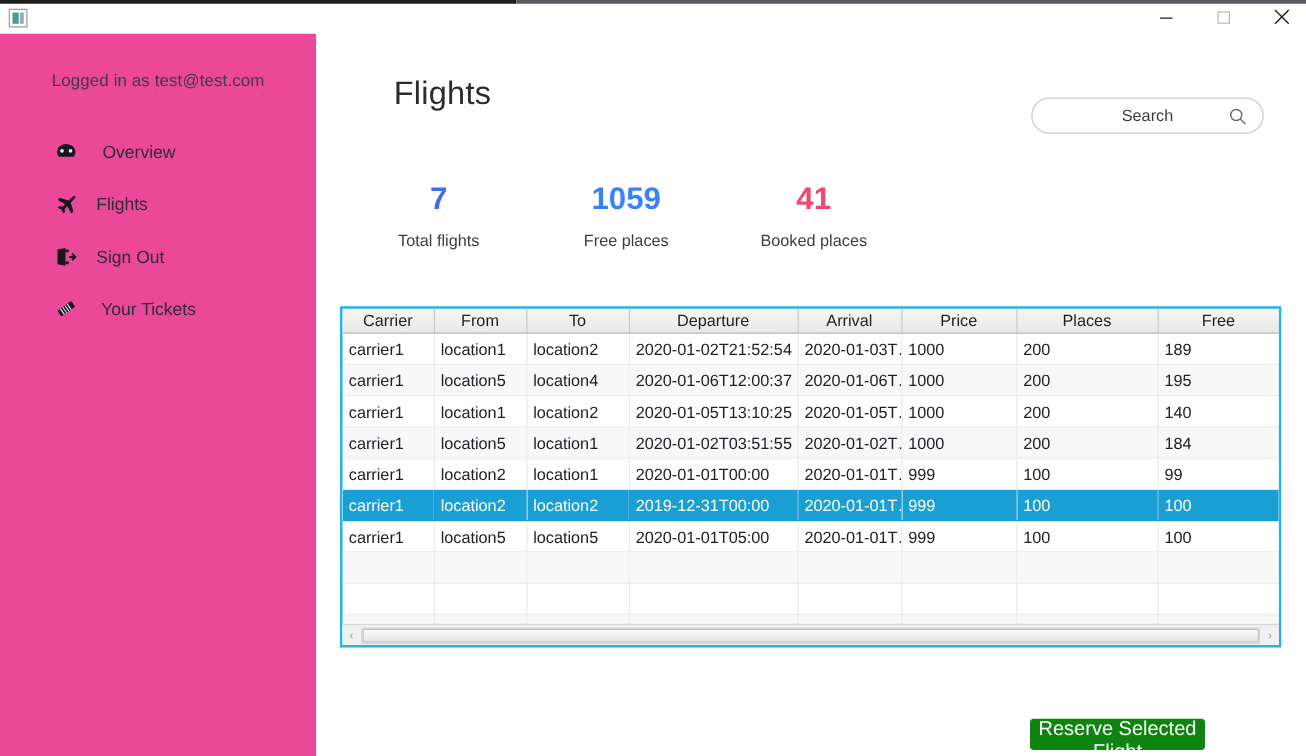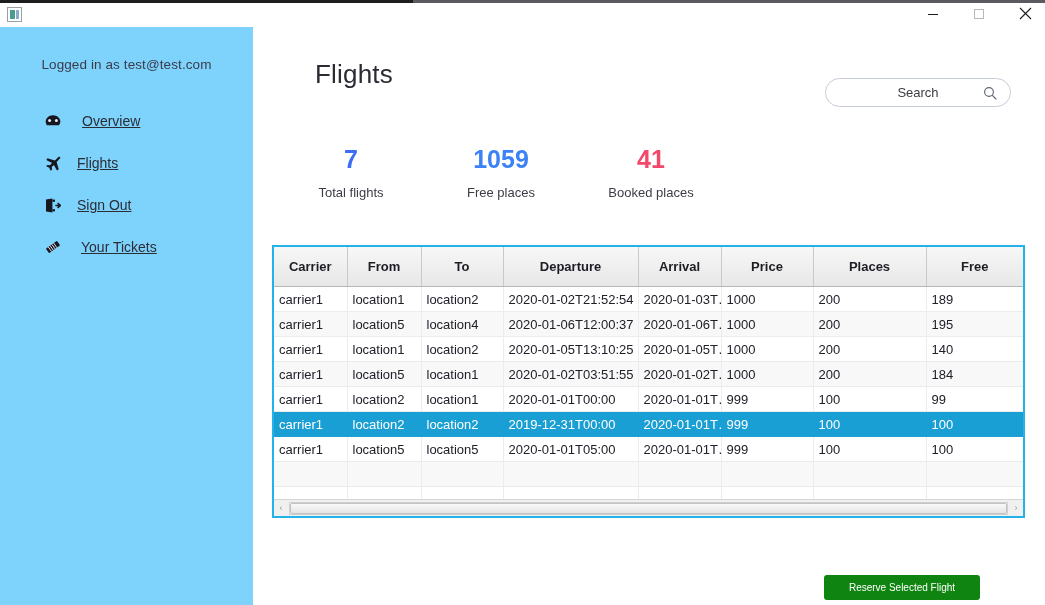--- a/index.html
+++ b/index.html
@@ -74,21 +74,21 @@
   .win-min { left: 910px; }
   .win-max { left: 956px; }
   .win-close { left: 1002px; }
   .win-btn svg { display: block; }
 
   
   .sidebar {
     position: absolute;
     left: 0; top: 27px;
     width: 253px; height: 578px;
-    background: #7dd3fc;
+    background: #ec4899;
   }
   .logged-in {
     position: absolute;
     left: 0; top: 30px;
     width: 253px;
     text-align: center;
     font-size: 13.5px;
     color: #3b3b4a;
     letter-spacing: 0.1px;
   }
@@ -108,21 +108,20 @@
     width: 30px;
     display: flex;
     align-items: center;
     justify-content: flex-start;
     color: #17171f;
   }
   .nav-label {
     font-size: 14px;
     color: #2c2c36;
     padding-left: 2px;
-    text-decoration: underline;
   }
   .nav-item-overview .nav-label { padding-left: 7px; }
   .nav-item-tickets .nav-label { padding-left: 6px; }
 
   
   .main {
     position: absolute;
     left: 253px; top: 27px;
     width: 792px; height: 578px;
     background: #ffffff;
@@ -208,26 +207,26 @@
   .grid {
     flex: 1;
     overflow: hidden;
   }
   table.flights {
     border-collapse: collapse;
     table-layout: fixed;
     width: 100%;
   }
   table.flights th {
-    height: 39px;
+    height: 19px;
     background: linear-gradient(to bottom, #f7f7f7 0%, #e7e7e7 100%);
     border-right: 1px solid #c9c9c9;
     border-bottom: 1px solid #b6b6b6;
     font-size: 13px;
-    font-weight: bold;
+    font-weight: normal;
     color: #1d1d25;
     text-align: center;
     padding: 0;
   }
   table.flights th:last-child { border-right: none; }
   table.flights td {
     height: 24px;
     border-right: 1px solid #ececec;
     border-bottom: 1px solid #ececec;
     font-size: 13px;
@@ -290,27 +289,27 @@
     background: linear-gradient(to bottom, #fafafa 0%, #e4e4e4 100%);
     border: 1px solid #c2c2c2;
     box-sizing: border-box;
     border-radius: 2px;
   }
 
   
   .reserve-btn {
     position: absolute;
     left: 571px; top: 548px;
-    width: 156px; height: 25px;
+    width: 140px; height: 25px;
     background: #108410;
     color: #ffffff;
     border: none;
     border-radius: 3px;
     font-family: "Liberation Sans", sans-serif;
-    font-size: 10px;
+    font-size: 16px;
     cursor: default;
     padding: 0;
   }
 </style>
 </head>
 <body>
 
 <div class="titlebar">
   <div class="titlebar-topline-dark"></div>
   <div class="titlebar-topline-gray"></div>

